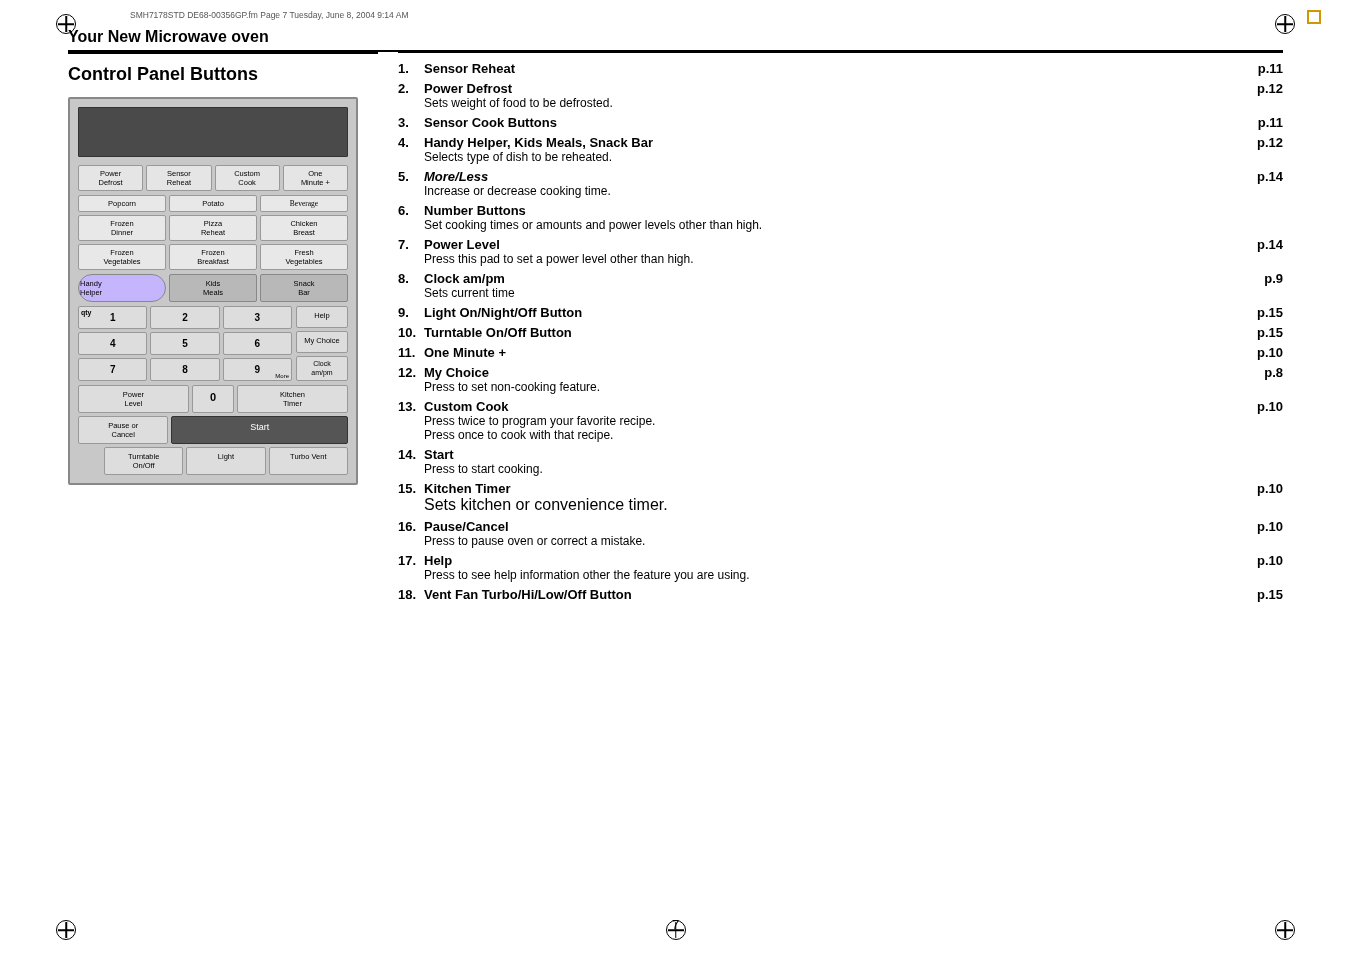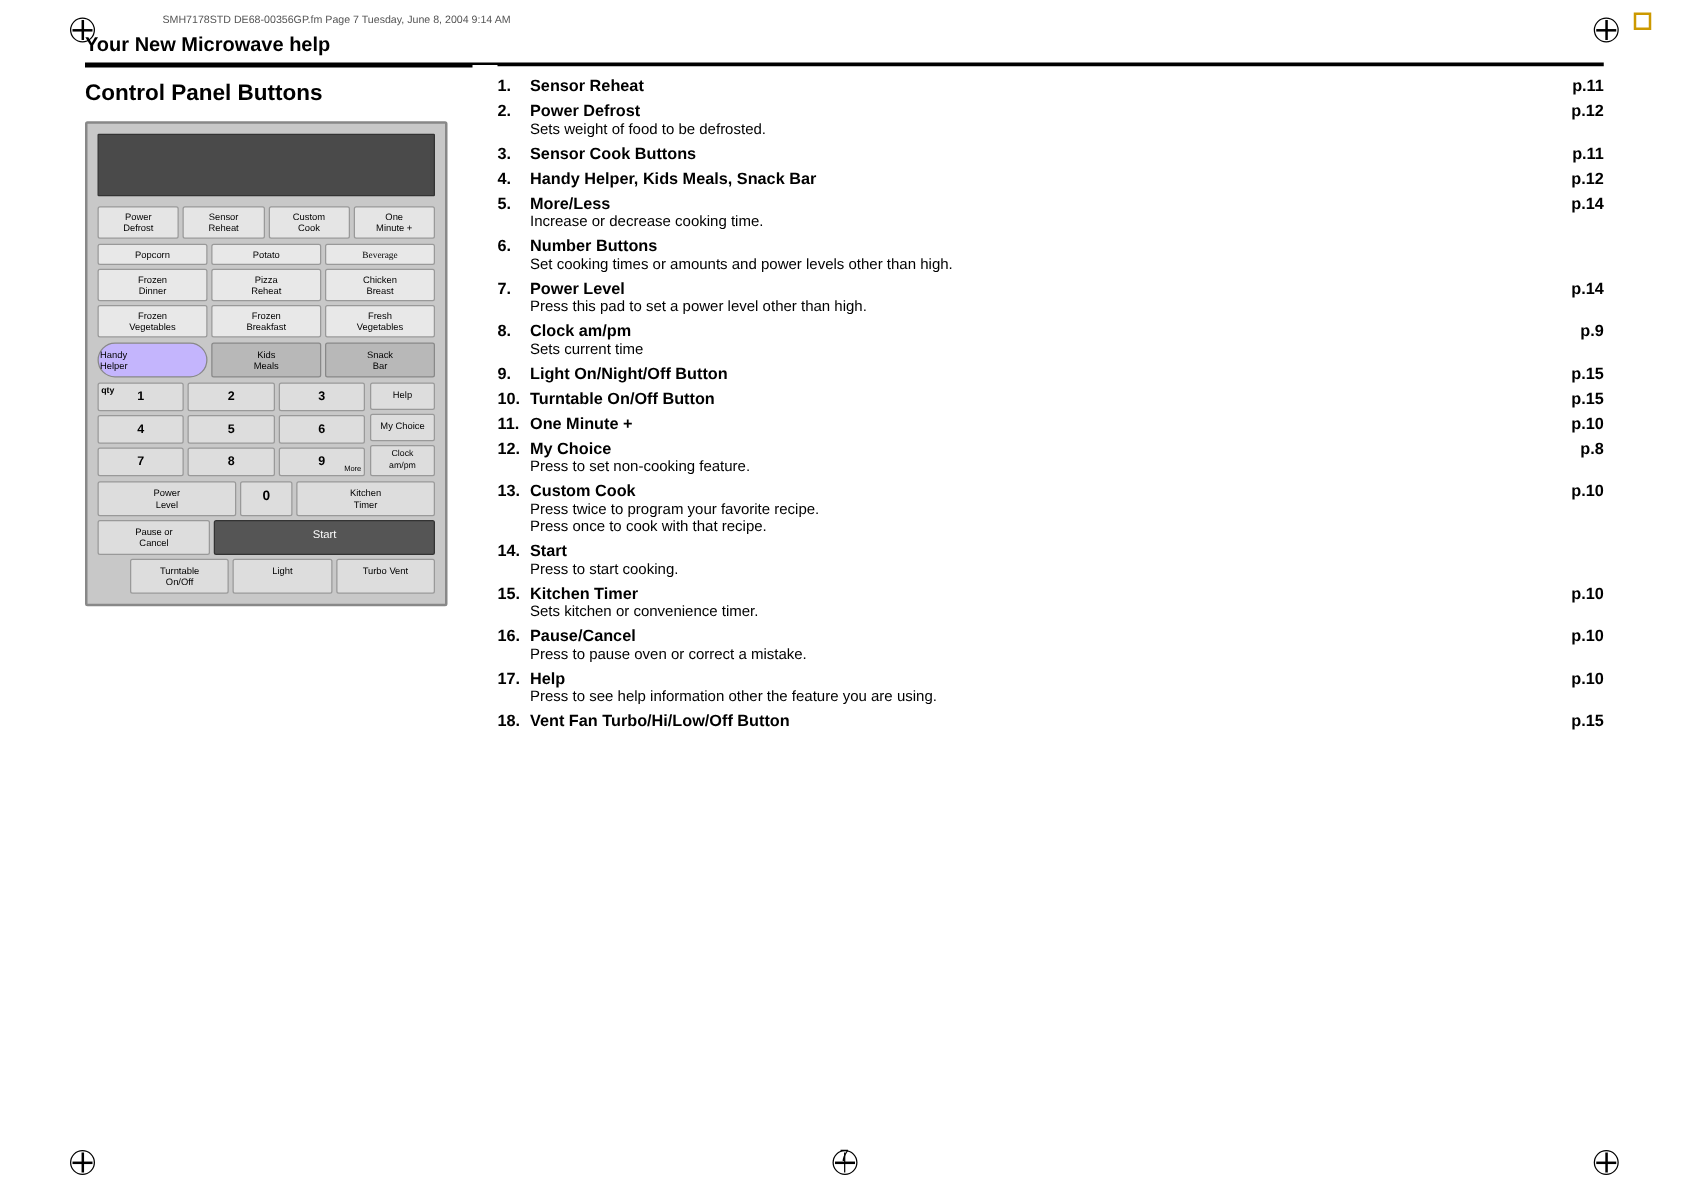--- a/index.html
+++ b/index.html
@@ -50,21 +50,21 @@
   <div style="width:20px;height:20px;border:1.5px solid #000;border-radius:50%;position:relative;">
     <div style="position:absolute;width:16px;height:1.5px;background:#000;top:50%;left:50%;transform:translate(-50%,-50%);"></div>
     <div style="position:absolute;width:1.5px;height:16px;background:#000;top:50%;left:50%;transform:translate(-50%,-50%);"></div>
   </div>
 </div>
 
 <div style="position:absolute;top:10px;left:130px;font-size:8.5px;color:#555;">SMH7178STD DE68-00356GP.fm  Page 7  Tuesday, June 8, 2004  9:14 AM</div>
 
 <div style="position:absolute;top:28px;left:68px;right:68px;">
   <div style="border-bottom:2px solid #000;padding-bottom:4px;">
-    <span style="font-size:16px;font-weight:bold;">Your New Microwave help</span>
+    <span style="font-size:16px;font-weight:bold;">Your New Microwave oven</span>
   </div>
 </div>
 
 <div style="position:absolute;top:52px;left:68px;right:68px;bottom:44px;display:flex;gap:20px;">
 
   <div style="width:310px;flex-shrink:0;">
     <div style="border-top:2px solid #000;margin-bottom:10px;"></div>
     <div style="font-size:18px;font-weight:bold;margin-bottom:12px;">Control Panel Buttons</div>
 
     <div style="border:2px solid #888;background:#c8c8c8;width:290px;padding:8px;border-radius:2px;">
@@ -166,27 +166,28 @@
           <span style="font-weight:bold;font-size:13px;">Sensor Cook Buttons</span>
           <span style="font-weight:bold;font-size:13px;float:right;">p.11</span>
         </span>
       </li>
 
       <li style="display:flex;margin-bottom:5px;">
         <span style="font-weight:bold;font-size:13px;min-width:26px;">4.</span>
         <span style="flex:1;">
           <span style="font-weight:bold;font-size:13px;">Handy Helper, Kids Meals, Snack Bar</span>
           <span style="font-weight:bold;font-size:13px;float:right;">p.12</span>
+          <span style="font-size:12px;display:block;clear:both;">Selects type of dish to be reheated.</span>
         </span>
       </li>
 
       <li style="display:flex;margin-bottom:5px;">
         <span style="font-weight:bold;font-size:13px;min-width:26px;">5.</span>
         <span style="flex:1;">
-          <span style="font-weight:bold;font-size:13px;">More/Less</span>
+          <span style="font-weight:bold;font-size:13px;font-style:italic;">More/Less</span>
           <span style="font-weight:bold;font-size:13px;float:right;">p.14</span>
           <span style="font-size:12px;display:block;clear:both;">Increase or decrease cooking time.</span>
         </span>
       </li>
 
       <li style="display:flex;margin-bottom:5px;">
         <span style="font-weight:bold;font-size:13px;min-width:26px;">6.</span>
         <span style="flex:1;">
           <span style="font-weight:bold;font-size:13px;">Number Buttons</span>
           <span style="font-size:12px;display:block;">Set cooking times or amounts and power levels other than high.</span>
@@ -259,21 +260,21 @@
           <span style="font-weight:bold;font-size:13px;">Start</span>
           <span style="font-size:12px;display:block;">Press to start cooking.</span>
         </span>
       </li>
 
       <li style="display:flex;margin-bottom:5px;">
         <span style="font-weight:bold;font-size:13px;min-width:26px;">15.</span>
         <span style="flex:1;">
           <span style="font-weight:bold;font-size:13px;">Kitchen Timer</span>
           <span style="font-weight:bold;font-size:13px;float:right;">p.10</span>
-          <span style="font-size:12px;display:block;clear:both;">Sets kitchen or convenience timer.</span>
+          <span style="font-size:16px;display:block;clear:both;">Sets kitchen or convenience timer.</span>
         </span>
       </li>
 
       <li style="display:flex;margin-bottom:5px;">
         <span style="font-weight:bold;font-size:13px;min-width:26px;">16.</span>
         <span style="flex:1;">
           <span style="font-weight:bold;font-size:13px;">Pause/Cancel</span>
           <span style="font-weight:bold;font-size:13px;float:right;">p.10</span>
           <span style="font-size:12px;display:block;clear:both;">Press to pause oven or correct a mistake.</span>
         </span>

